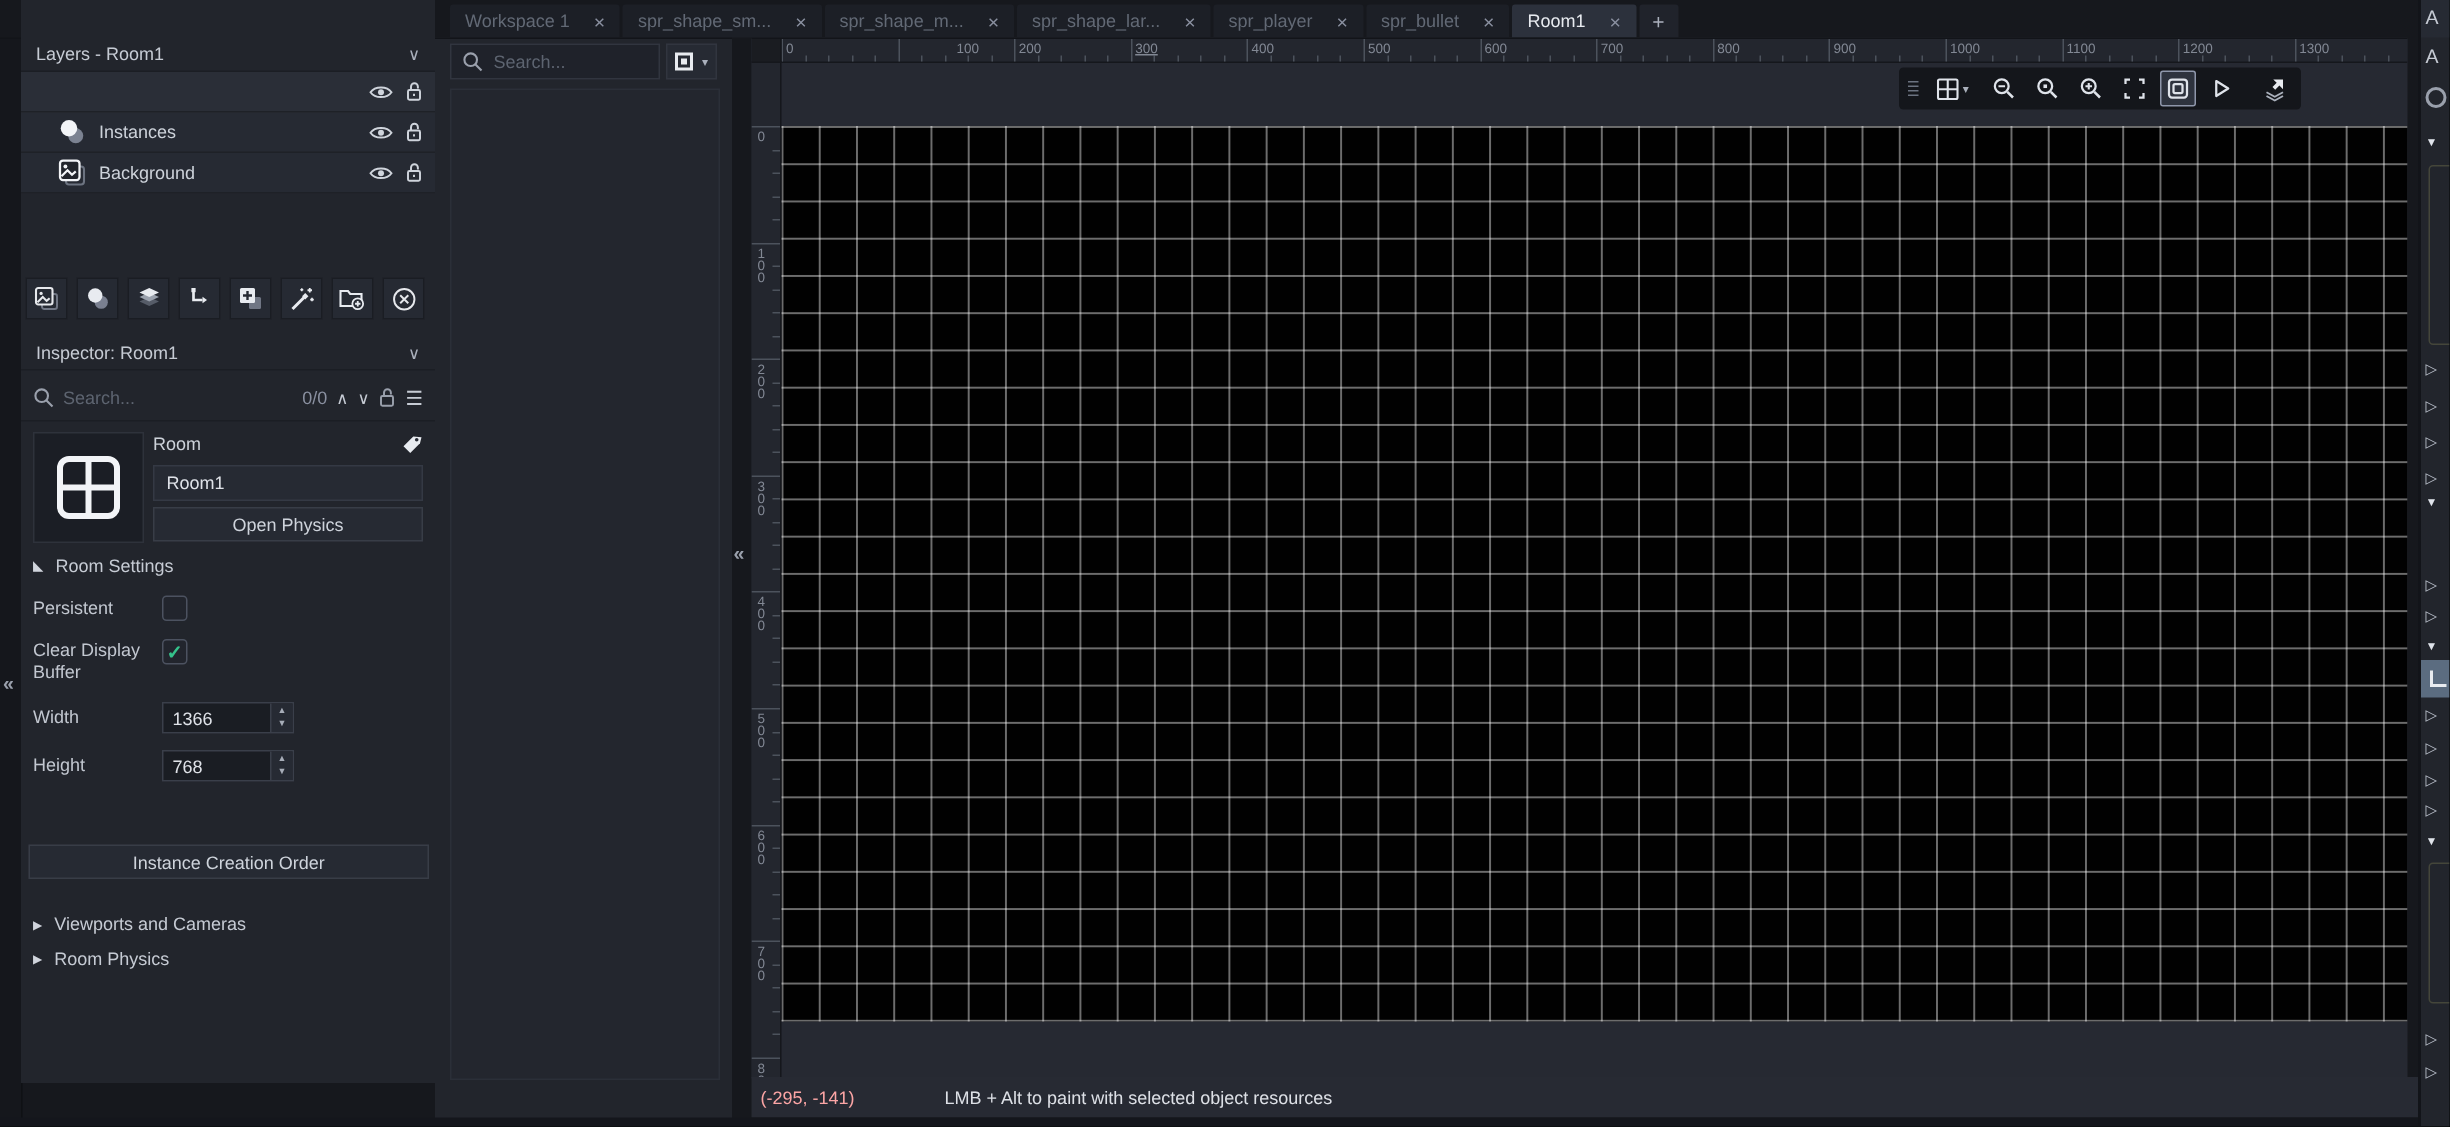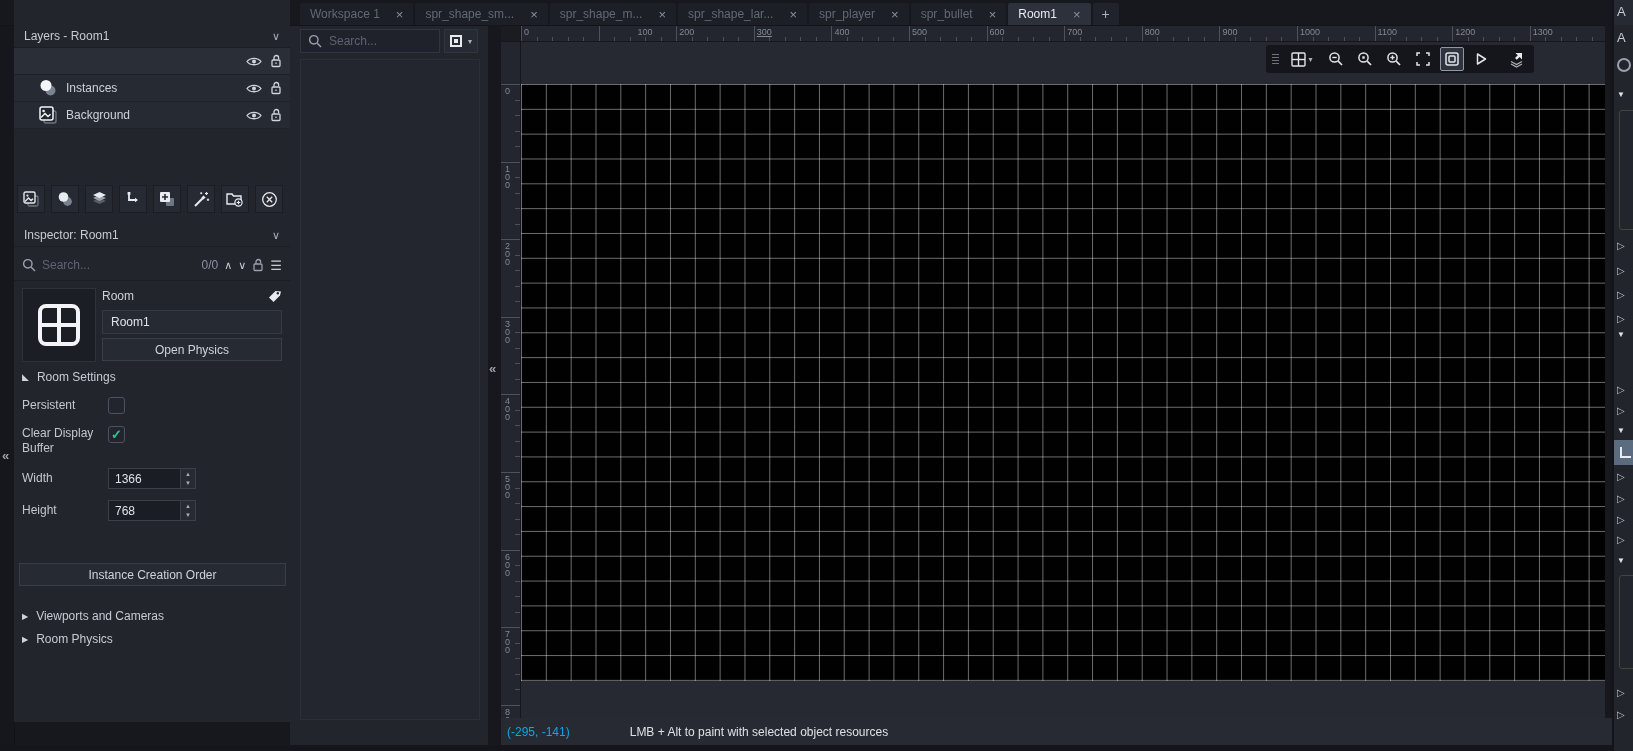--- a/index.html
+++ b/index.html
@@ -92,21 +92,21 @@
   
   #canvas-toolbar{position:absolute;left:765px;top:19px;height:28px;background:#14161b;border-radius:3px;
                   display:flex;align-items:center;gap:5px;padding:0 6px;}
   .cbtn{width:24px;height:24px;display:flex;align-items:center;justify-content:center;border-radius:2px;}
   .cbtn.active{border:1px solid #8e96aa;background:#2e333e;box-sizing:border-box;}
   .grip{display:flex;flex-direction:column;gap:2px;margin-right:1px;}
   .grip i{display:block;width:7px;height:1px;background:#6b7280;}
   .caret{color:#aab0bc;font-size:8px;margin-left:2px;}
   
   #statusbar{left:501px;top:718px;width:1111px;height:27px;background:#272a33;display:flex;align-items:center;}
-  #status-coords{margin-left:6px;color:#0ea5e9;}
+  #status-coords{margin-left:6px;color:#fca5a5;}
   #status-hint{margin-left:60px;color:#dde0e6;}
   #bottom-strip{left:0;top:745px;width:1633px;height:6px;background:#14161c;}
   
   #right-strip{left:1612px;top:0;width:21px;height:751px;background:#22252c;border-left:2px solid #121419;overflow:hidden;}
   .rs-item{position:absolute;left:3px;}
   .rs-tri-open{color:#dfe3ea;font-size:8px;}
   .rs-tri-closed{color:#b9bfca;font-size:10px;}
   .rs-text{color:#c6cbd4;font-size:13px;}
   .rs-circle{width:14px;height:14px;border:2px solid #9aa0ac;border-radius:50%;box-sizing:border-box;}
   .rs-box{left:5px;width:30px;border:1px solid #44463a;border-radius:3px;}

